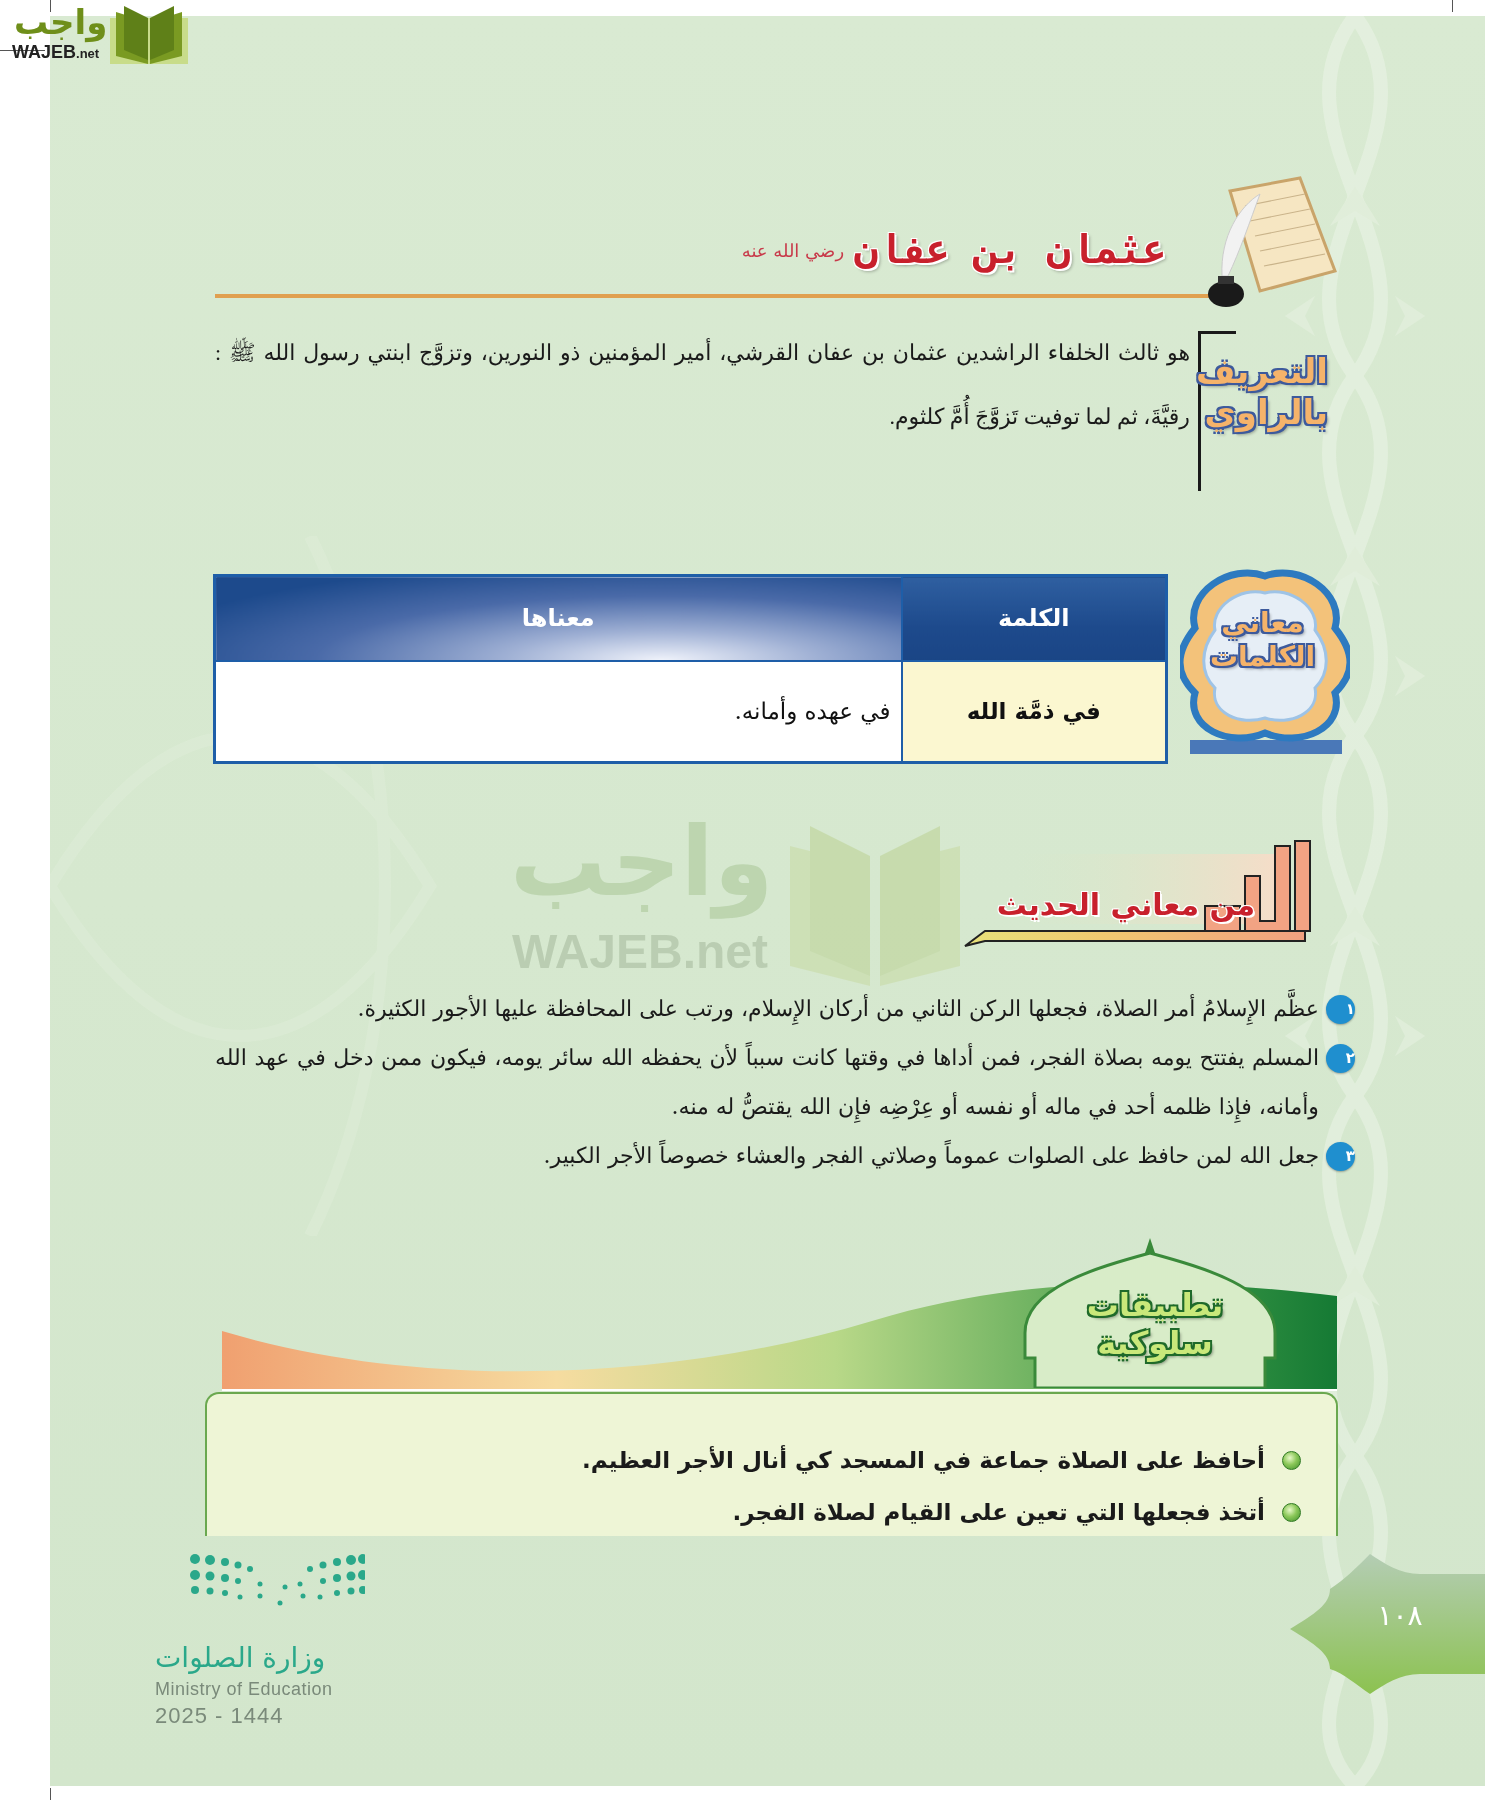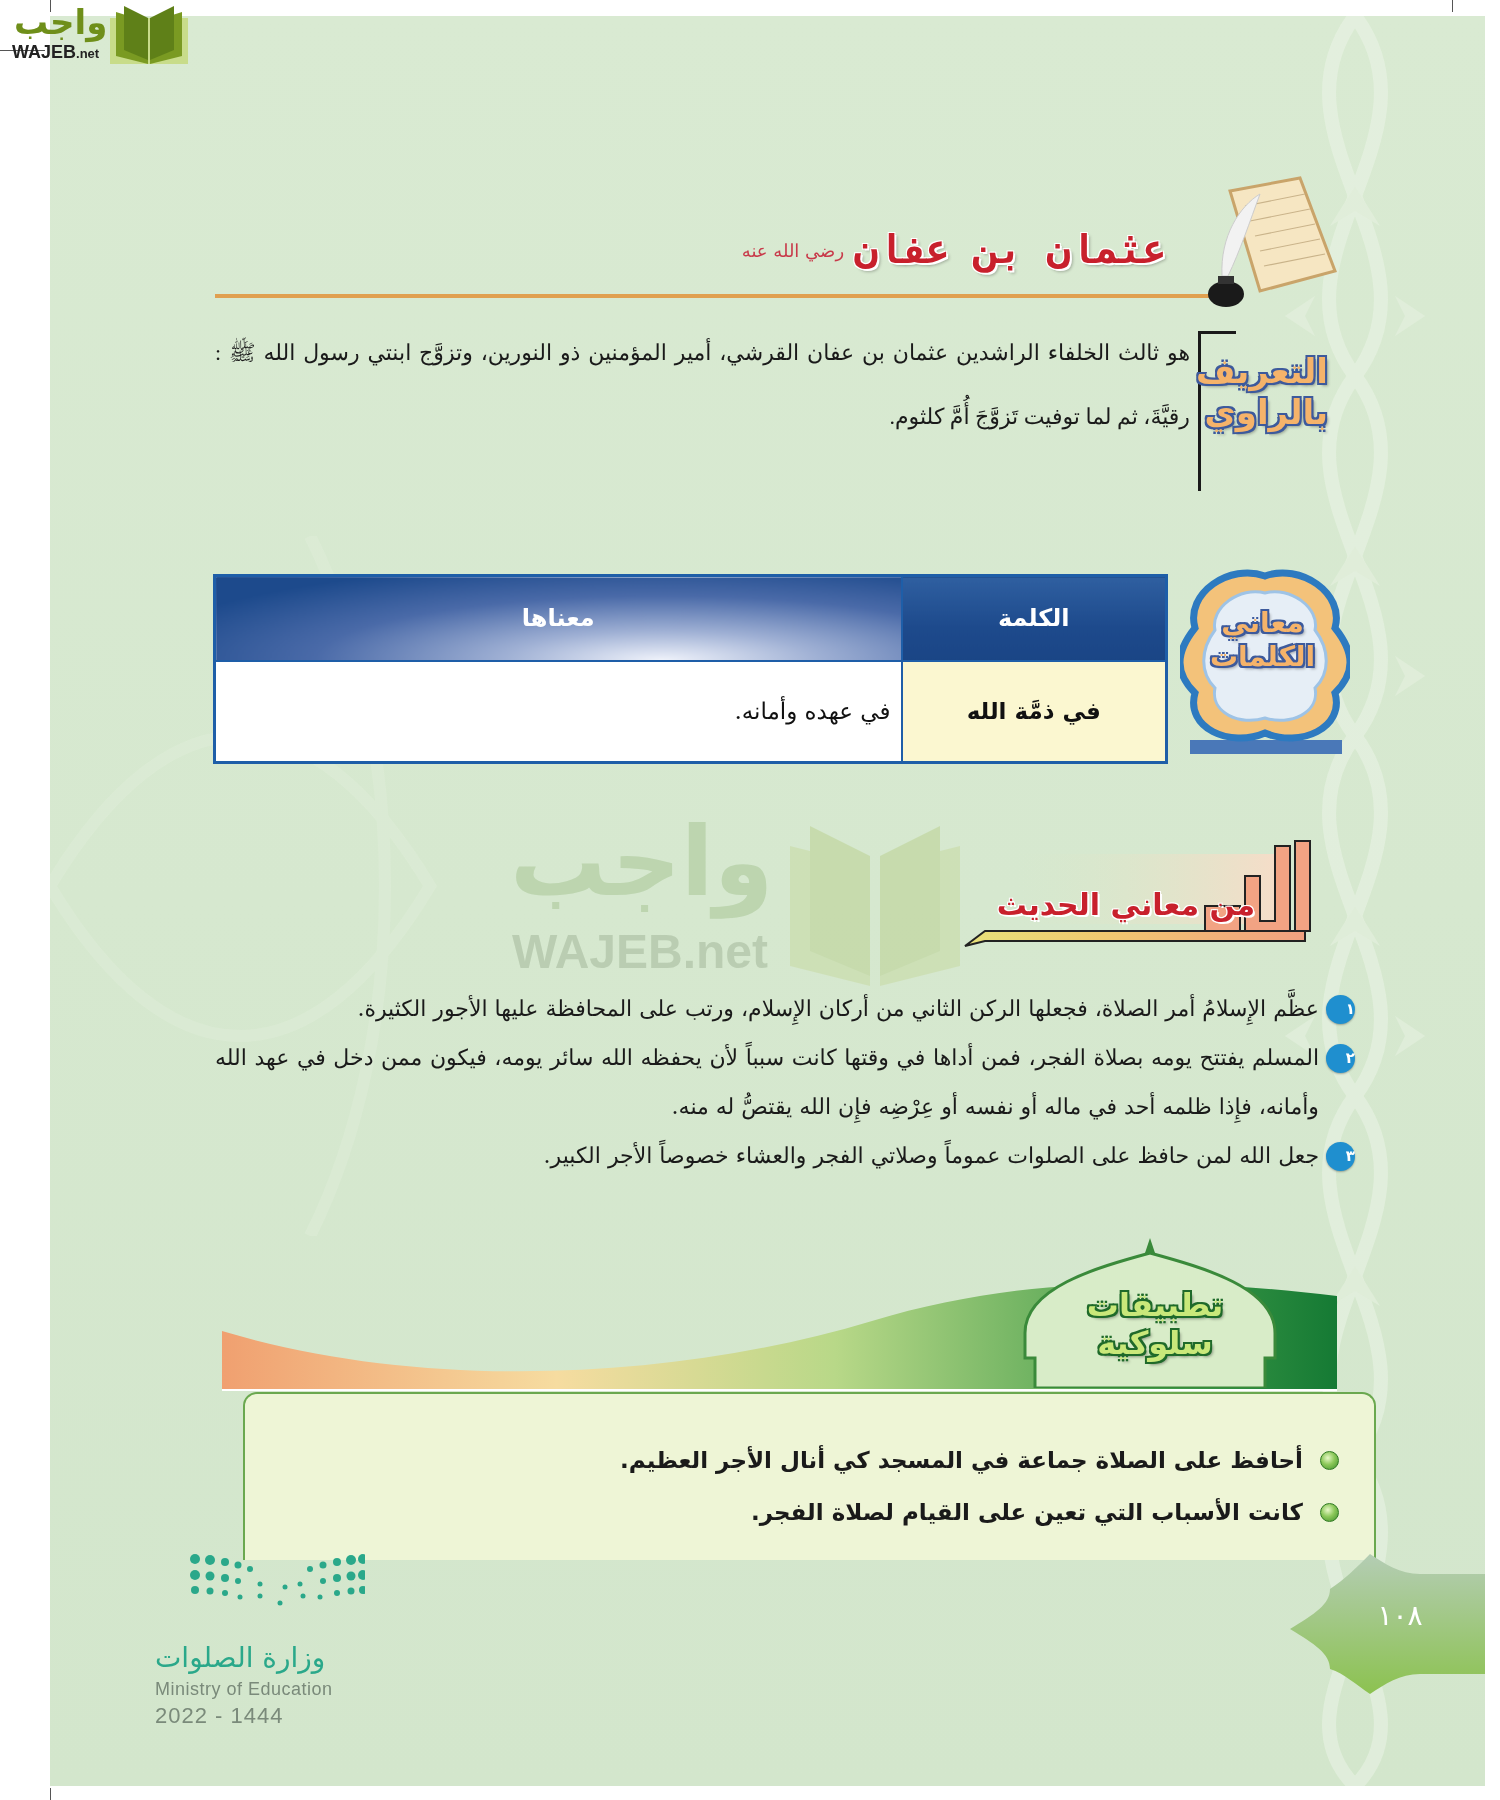--- a/index.html
+++ b/index.html
@@ -95,22 +95,22 @@
 
     
     .apps-wave { position:absolute; left:222px; top:1255px; width:1115px; height:120px; }
     .apps-dome { position:absolute; left:1010px; top:1228px; width:295px; height:150px; }
     .apps-title {
       position:absolute; left:1040px; top:1272px; width:230px; text-align:center;
       font-family:"DejaVu Sans",sans-serif; font-weight:bold; font-size:32px; color:#c9e87a; direction:rtl;
       text-shadow: -2px -2px 0 #1f6a2a, 2px -2px 0 #1f6a2a, -2px 2px 0 #1f6a2a, 2px 2px 0 #1f6a2a, 3px 3px 3px rgba(0,0,0,.35);
     }
     .apps-box {
-      position:absolute; left:205px; top:1376px; width:1133px; height:168px;
-      background:#eef5d6; border:2px solid #6aa84f; border-bottom:none; border-radius:14px 14px 0 0;margin-left:38px;
+      position:absolute; left:205px; top:1376px; width:1133px; height:144px;
+      background:#eef5d6; border:2px solid #6aa84f; border-bottom:none; border-radius:14px 14px 0 0;
     }
     .apps-list { position:absolute; right:35px; top:40px; direction:rtl; list-style:none; }
     .apps-list li { position:relative; padding-right:36px; font-family:"DejaVu Sans",sans-serif; font-weight:bold; font-size:23px; line-height:52px; color:#1a1a1a; }
     .bullet {
       position:absolute; right:0; top:17px; width:19px; height:19px; border-radius:50%;
       background:radial-gradient(circle at 40% 35%, #e8f8c8 0%, #8cc85a 45%, #3f8f2a 100%);
       border:1px solid #2f7a22;
     }
 
     
@@ -281,21 +281,21 @@
   <div class="apps-title" style="left:990px;top:1270px;">تطبيقات سلوكية</div>
 
   <div class="apps-box" style="left:155px;top:1376px;">
     <ul class="apps-list">
       <li>
         <span class="bullet"></span>
         <span>أحافظ على الصلاة جماعة في المسجد كي أنال الأجر العظيم.</span>
       </li>
       <li>
         <span class="bullet"></span>
-        <span>كانت الأسباب التي تعين على القيام لصلاة الفجر.</span>
+        <span>أتخذ فجعلها التي تعين على القيام لصلاة الفجر.</span>
       </li>
     </ul>
   </div>
 
   <div class="moe" style="left:50px;top:1535px;">
     <svg width="180" height="60" viewBox="0 0 180 60" style="position:absolute;left:85px;top:0;">
       <g fill="#2aa88a">
         <circle cx="10" cy="8" r="5"></circle>
           <circle cx="25" cy="9" r="5"></circle>
           <circle cx="40" cy="11" r="4"></circle>
@@ -325,21 +325,21 @@
         <circle cx="95" cy="52" r="2.5"></circle>
           <circle cx="118" cy="45" r="2.5"></circle>
           <circle cx="135" cy="46" r="2.5"></circle>
           <circle cx="152" cy="42" r="3"></circle>
           <circle cx="166" cy="40" r="3.5"></circle>
           <circle cx="178" cy="39" r="4"></circle>
       </g>
     </svg>
     <div class="moe-ar" style="left:55px;top:90px;">وزارة الصلوات</div>
     <div class="moe-en" style="left:55px;top:128px;">Ministry of Education</div>
-    <div class="moe-year" style="left:55px;top:152px;">2022 - 1444</div>
+    <div class="moe-year" style="left:55px;top:152px;">2025 - 1444</div>
   </div>
 
   <svg class="page-num-wrap" viewBox="0 0 200 140" style="left:1240px;top:1538px;">
     <defs>
       <linearGradient id="pg" x1="0" y1="0" x2="0" y2="1">
         <stop offset="0" stop-color="#b4cdb4"></stop>
           <stop offset="1" stop-color="#8cc250"></stop>
       </linearGradient>
     </defs>
     <path d="M80 0 C 95 10, 110 20, 130 20 L200 20 L200 120 L130 120 C 110 120, 95 130, 80 140 C 65 130, 55 120, 40 115 C 40 100, 25 90, 0 75 C 25 60, 40 50, 40 35 C 55 25, 65 15, 80 0 Z" fill="url(#pg)"></path>

